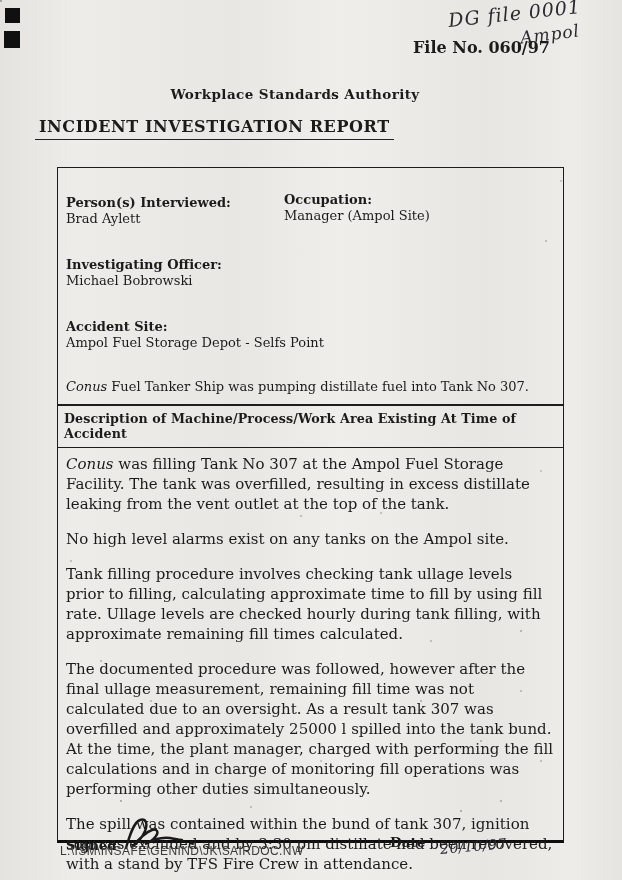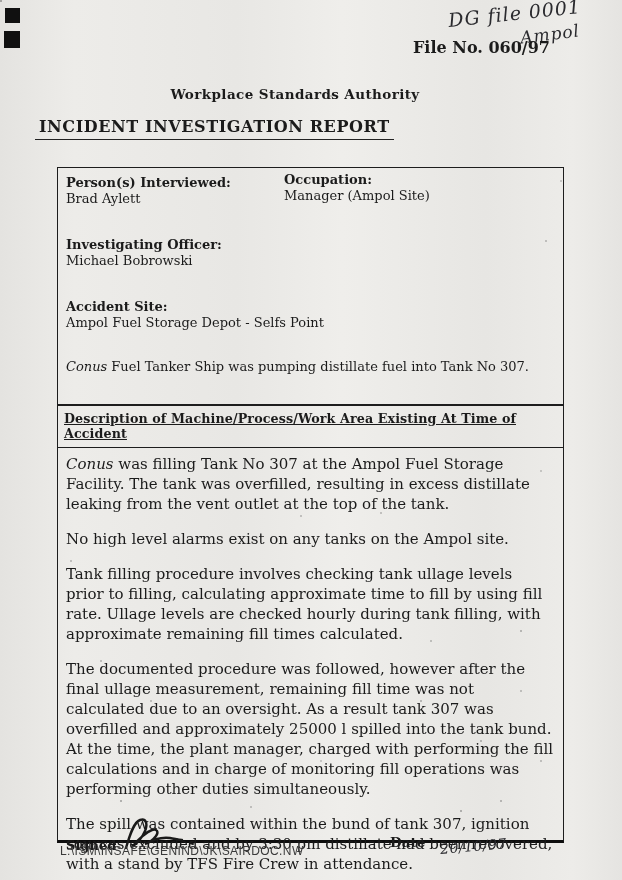--- a/index.html
+++ b/index.html
@@ -55,36 +55,35 @@
     font-weight: bold; font-size: 16px; letter-spacing: .6px;
     border-bottom: 1.5px solid #222; padding: 0 4px 3px 4px;
   }
 
   .form-box {
     position: absolute; left: 57px; top: 167px; width: 507px; height: 676px;
     border: 1.5px solid #1d1d1d;
     border-bottom: 3px solid #0e0e0e;
   }
   .fields-area { position: relative; height: 236px; }
-  .field { position: absolute; font-size: 13px; }
+  .field { position: absolute; font-size: 13px; margin-top: 20px; }
   .flabel { font-weight: bold; line-height: 16px; }
   .fvalue { line-height: 16px; }
   .f-person   { left: 8px;  top: 7px; }
   .f-occ      { left: 226px; top: 4px; }
   .f-officer  { left: 8px;  top: 69px; }
   .f-site     { left: 8px;  top: 131px; }
   .f-machine  { left: 8px;  top: 191px; }
 
   .section-header {
     border-top: 2px solid #1d1d1d;
     border-bottom: 1.5px solid #1d1d1d;
     font-weight: bold; font-size: 12.7px;
     padding: 5px 5px 6px 6px;
     letter-spacing: .1px;
-    text-decoration: underline;
   }
   .desc-area { position: relative; padding: 6px 9px 0 8px; height: 409px; }
   .desc-area p { font-size: 15px; line-height: 20px; margin-bottom: 15px; }
 
   .sign-row { position: absolute; left: 0; bottom: 1px; width: 100%; height: 34px; }
   .signed-label { position: absolute; left: 8px; bottom: 3px; font-weight: bold; font-size: 13px; }
   .signature-svg { position: absolute; left: 62px; bottom: 2px; }
   .date-label { position: absolute; left: 332px; bottom: 6px; font-weight: bold; font-size: 13.5px; }
   .date-value {
     position: absolute; left: 382px; bottom: 2px;

